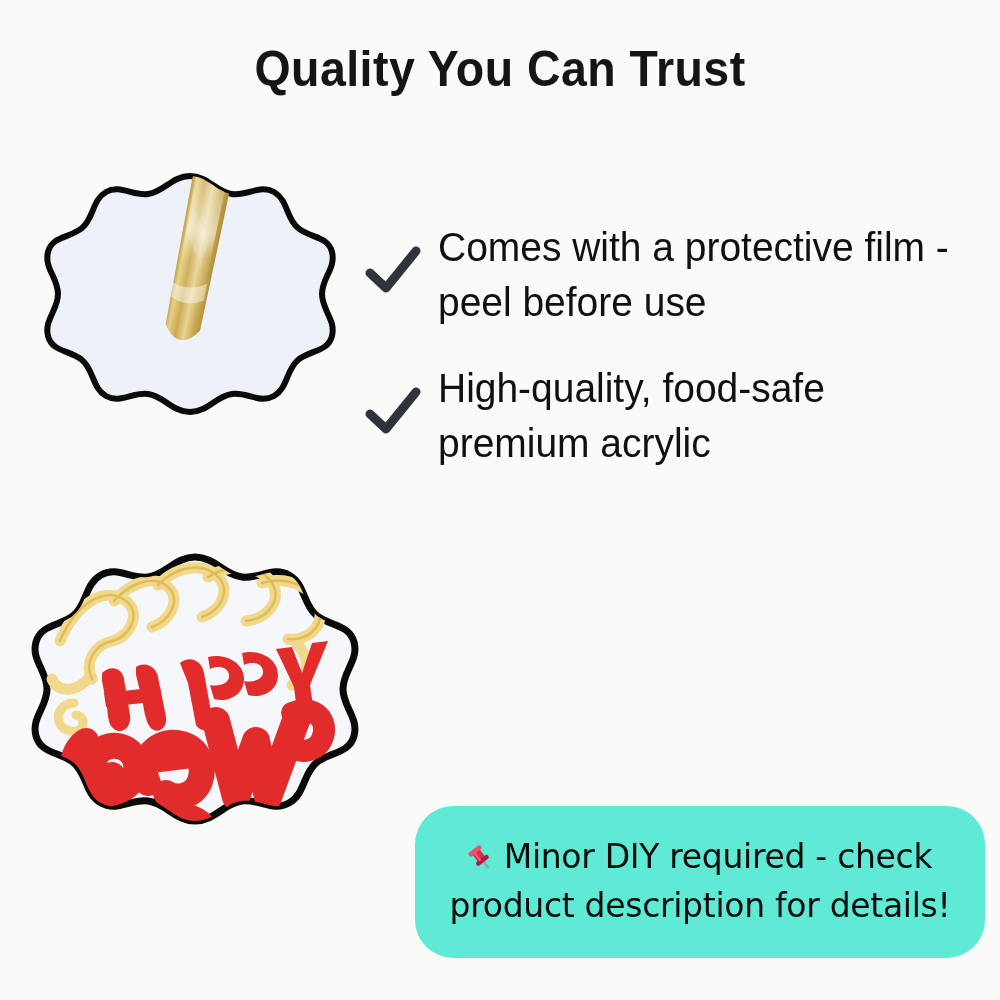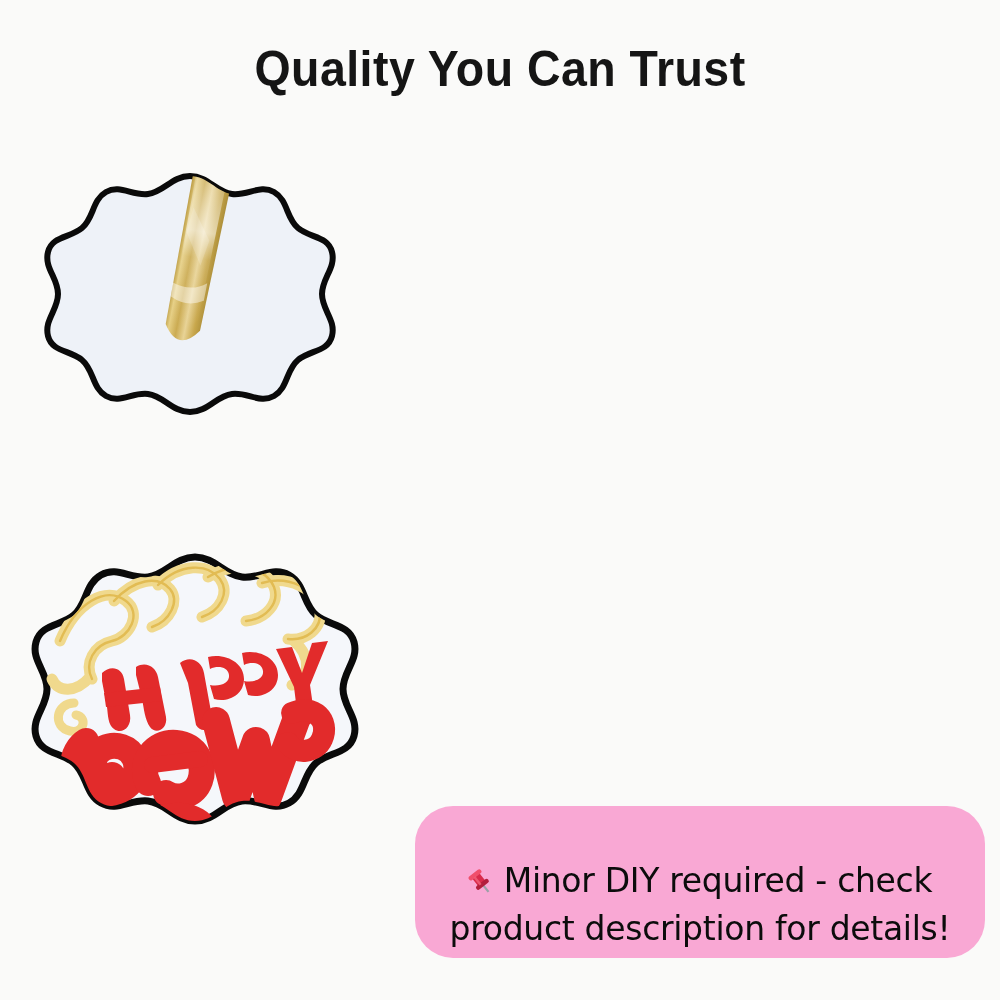--- a/index.html
+++ b/index.html
@@ -69,24 +69,24 @@
   #feature-2 .check{margin-top:-2px;}
   #feature-3{margin-top:34px;}
   #feature-3 .check{margin-top:-2px;}
 
   
   .note{
     position:absolute;
     left:415px;top:806px;
     width:570px;
     min-height:152px;
-    background:#f9a8d4;
+    background:#5eead4;
     border-radius:38px;
     display:flex;
-    align-items:flex-end;
+    align-items:center;
     justify-content:center;
     padding:6px 14px;
     box-sizing:border-box;
   }
   .note-text{
     font-family:"DejaVu Sans", sans-serif;
     font-size:33px;
     line-height:1.35;
     color:#0c0c0c;
     text-align:center;
@@ -235,21 +235,37 @@
             <path d="M120 280 C138 266 168 268 176 286 C182 300 166 314 150 310" fill="none" stroke="#e22b2b" stroke-width="26" stroke-linecap="round"></path>
             <path d="M196 282 C214 268 244 270 252 288 C258 302 242 316 226 312" fill="none" stroke="#e22b2b" stroke-width="26" stroke-linecap="round"></path>
           </g>
         </g>
       </g>
     </svg>
   </div>
 
   <div class="features">
 
-
+    <div class="feature-row" id="feature-0">
+      <span class="check">
+        <svg viewBox="0 0 62 62" xmlns="http://www.w3.org/2000/svg">
+          <path d="M8 33 L24 48 L54 11" fill="none" stroke="#2f333b" stroke-width="9" stroke-linecap="round" stroke-linejoin="round"></path>
+        </svg>
+      </span>
+      <span class="feature-text">Comes with a protective film - peel before use</span>
+    </div>
+
+    <div class="feature-row" id="feature-1">
+      <span class="check">
+        <svg viewBox="0 0 62 62" xmlns="http://www.w3.org/2000/svg">
+          <path d="M8 33 L24 48 L54 11" fill="none" stroke="#2f333b" stroke-width="9" stroke-linecap="round" stroke-linejoin="round"></path>
+        </svg>
+      </span>
+      <span class="feature-text">High-quality, food-safe premium acrylic</span>
+    </div>
 
 
 
   </div>
 
   <div class="note">
     <div class="note-text">
       <span class="pin">
         <svg width="30" height="30" viewBox="0 0 30 30" xmlns="http://www.w3.org/2000/svg">
           <g transform="rotate(-38 15 15)">

